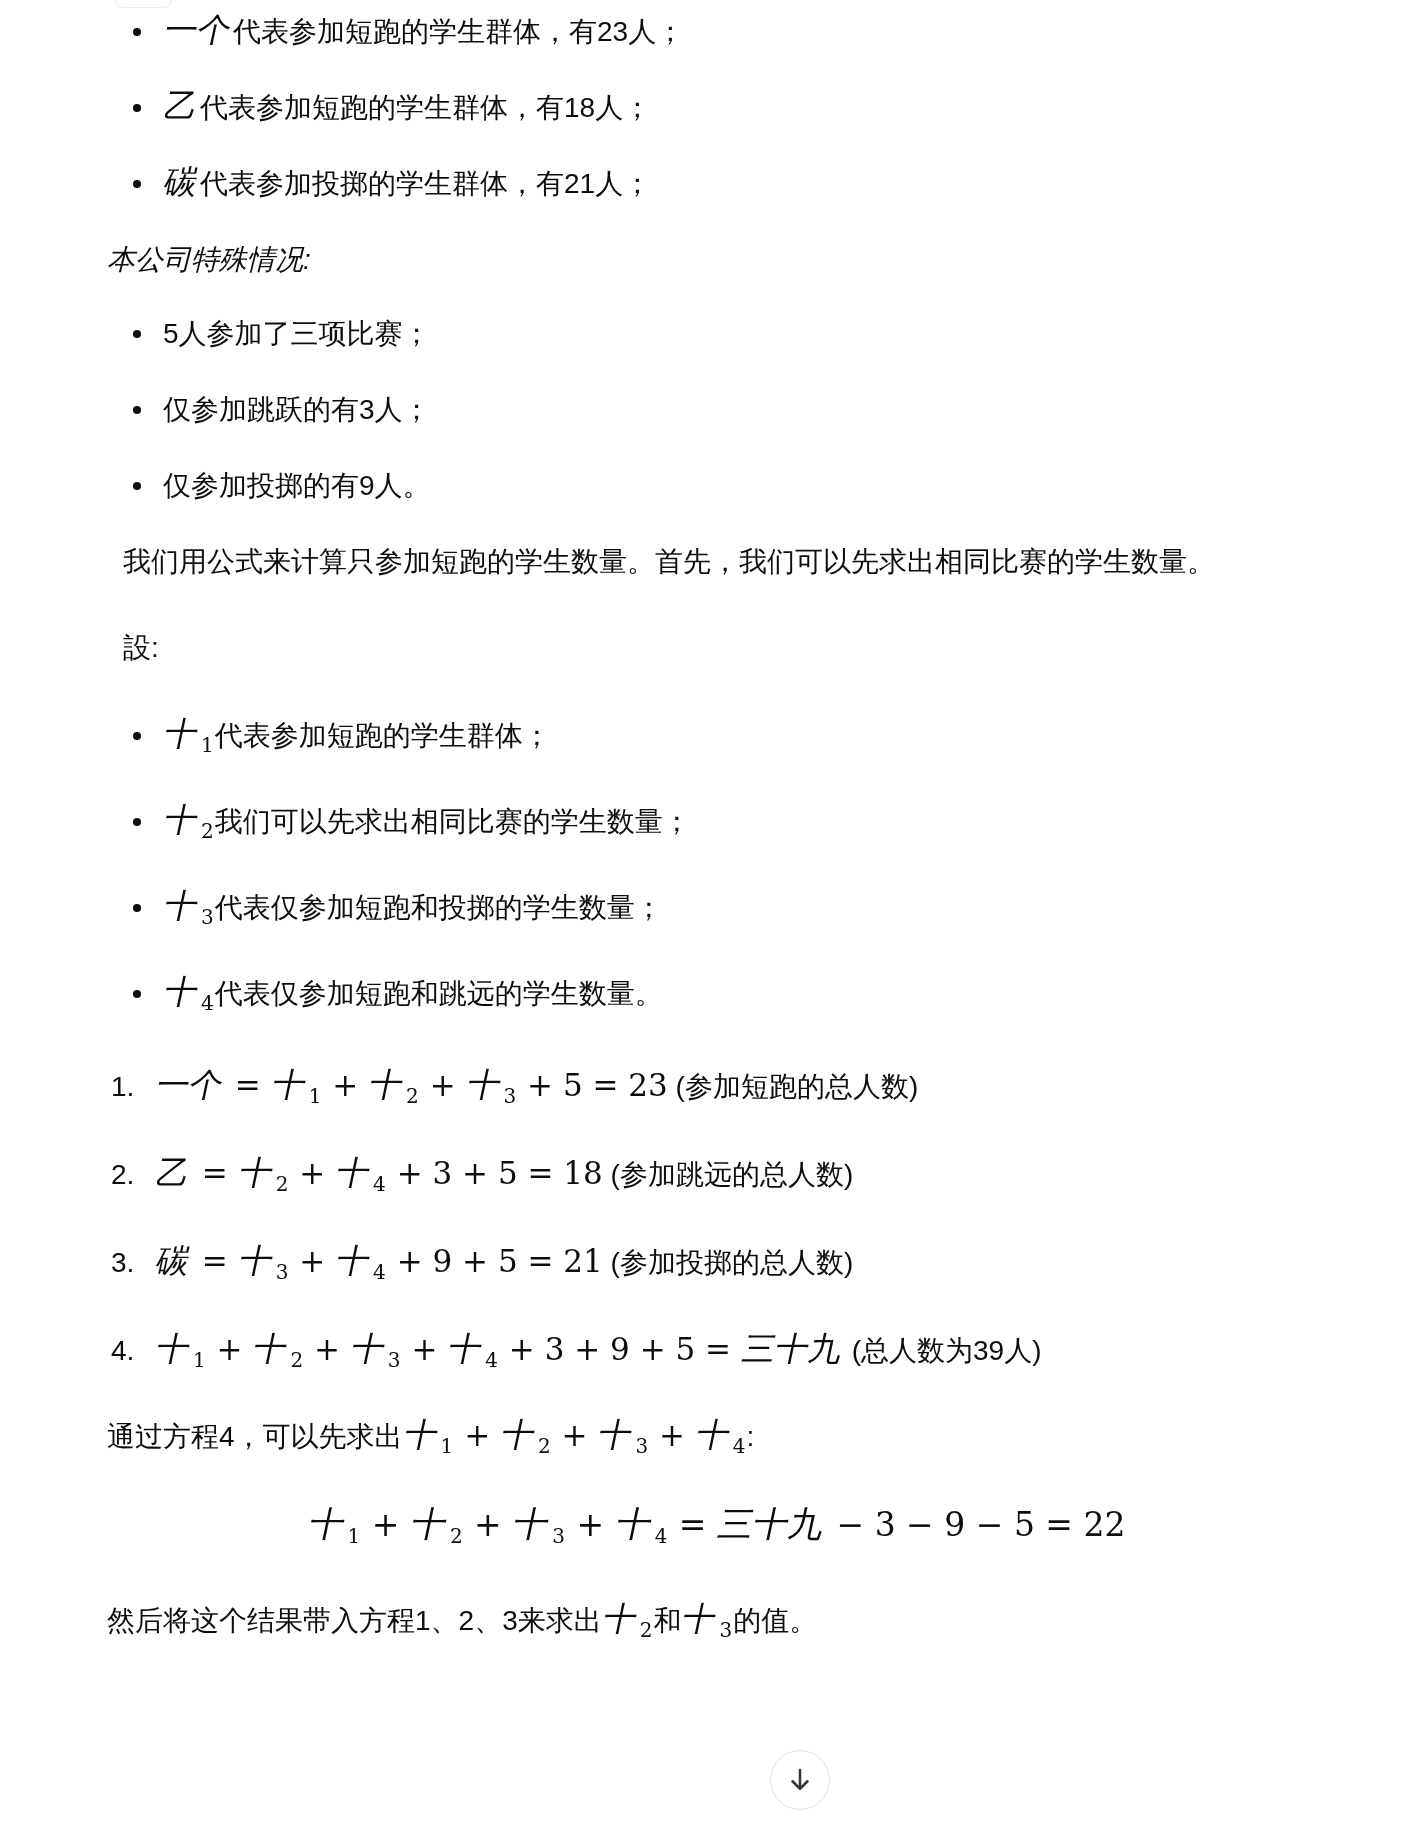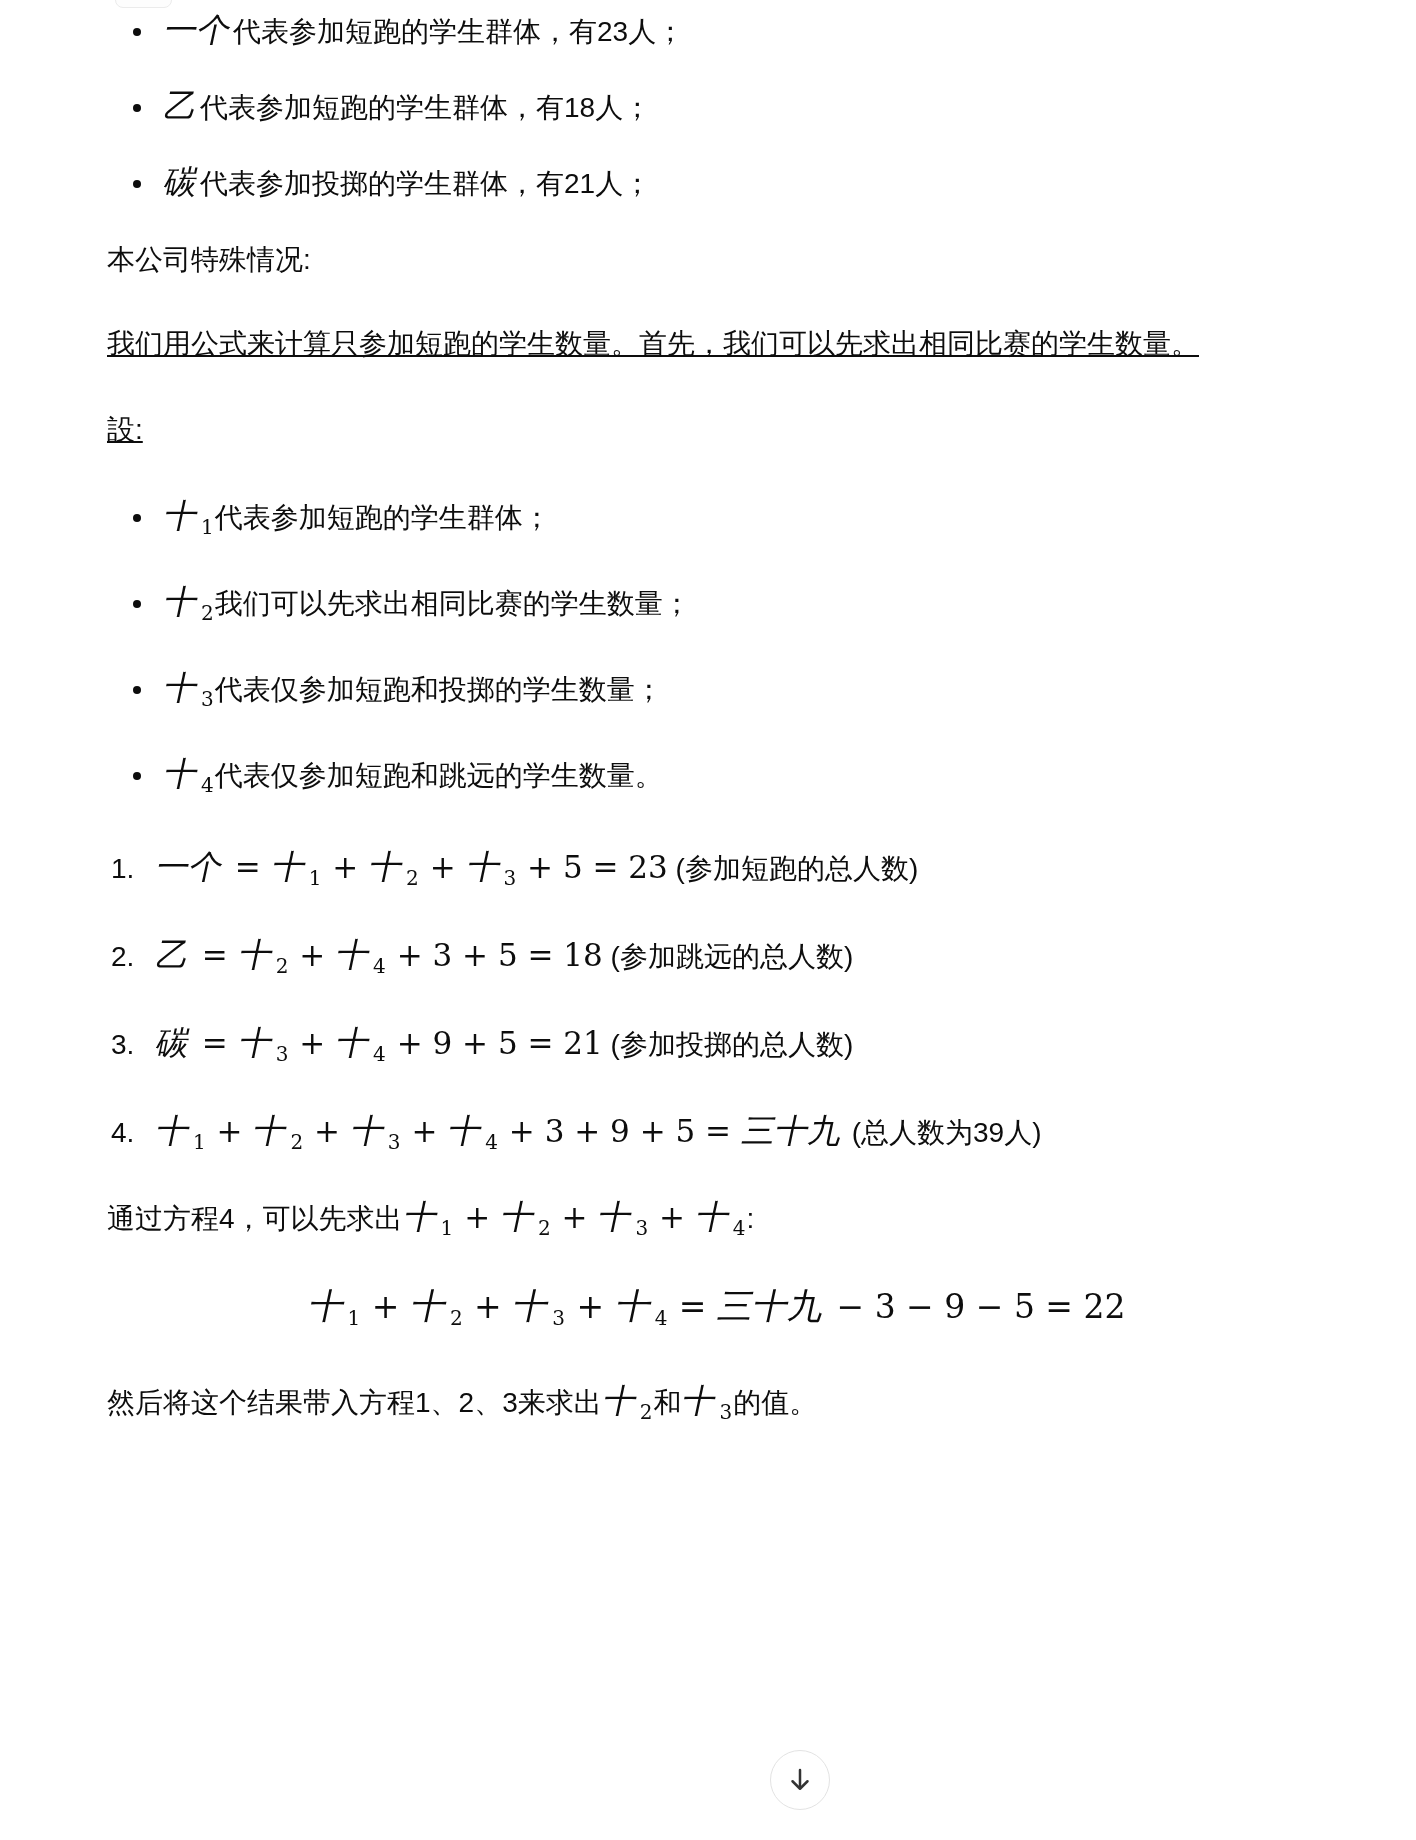--- a/index.html
+++ b/index.html
@@ -15,22 +15,22 @@
   ul, ol { list-style:none; }
   ul { margin:0 0 10px 0; }
   ul li { position:relative; padding-left:56px; margin-bottom:36px; }
   ul li::before {
     content:''; position:absolute; left:26px; top:16px;
     width:8px; height:8px; border-radius:50%; background:#0d0d0d;
   }
   ul.math-list li { line-height:44px; margin-bottom:33px; }
   ul.math-list li::before { top:18px; }
 
-  p.para { margin:0 0 46px 0;text-decoration:underline; }
-  p.heading-para { margin:0 0 44px 0; }
+  p.para { margin:0 0 46px 16px; }
+  p.heading-para { margin:0 0 34px 0;font-style:italic; }
 
   ol { margin:0 0 10px 0; }
   ol li { line-height:54px; margin-bottom:23px; padding-left:4px; }
   .eqnum { display:inline-block; width:44px; font-size:28px; }
 
   p.inline-math-para { line-height:50px; margin:0 0 28px 0; }
   .display-eq { text-align:center; line-height:52px; margin:0 0 34px 0; white-space:nowrap; }
   p.post-eq-para { line-height:50px; margin:0 0 30px 0; }
 
   
@@ -70,20 +70,25 @@
 <main class="content">
 
   <ul>
     <li><span class="mgroup"><span class="mvar">一个</span></span><span class="txt">代表参加短跑的学生群体，有23人；</span></li>
     <li><span class="mgroup"><span class="mvar">乙</span></span><span class="txt">代表参加短跑的学生群体，有18人；</span></li>
     <li><span class="mgroup"><span class="mvar">碳</span></span><span class="txt">代表参加投掷的学生群体，有21人；</span></li>
   </ul>
 
   <p class="heading-para"><span class="txt">本公司特殊情况:</span></p>
 
+  <ul>
+    <li><span class="txt">5人参加了三项比赛；</span></li>
+    <li><span class="txt">仅参加跳跃的有3人；</span></li>
+    <li><span class="txt">仅参加投掷的有9人。</span></li>
+  </ul>
 
   <p class="para"><span class="txt">我们用公式来计算只参加短跑的学生数量。首先，我们可以先求出相同比赛的学生数量。</span></p>
 
   <p class="para"><span class="txt">設:</span></p>
 
   <ul class="math-list">
     <li><span class="mgroup"><span class="mvar">十</span><span class="msub">1</span></span><span class="txt">代表参加短跑的学生群体；</span></li>
     <li><span class="mgroup"><span class="mvar">十</span><span class="msub">2</span></span><span class="txt">我们可以先求出相同比赛的学生数量；</span></li>
     <li><span class="mgroup"><span class="mvar">十</span><span class="msub">3</span></span><span class="txt">代表仅参加短跑和投掷的学生数量；</span></li>
     <li><span class="mgroup"><span class="mvar">十</span><span class="msub">4</span></span><span class="txt">代表仅参加短跑和跳远的学生数量。</span></li>

